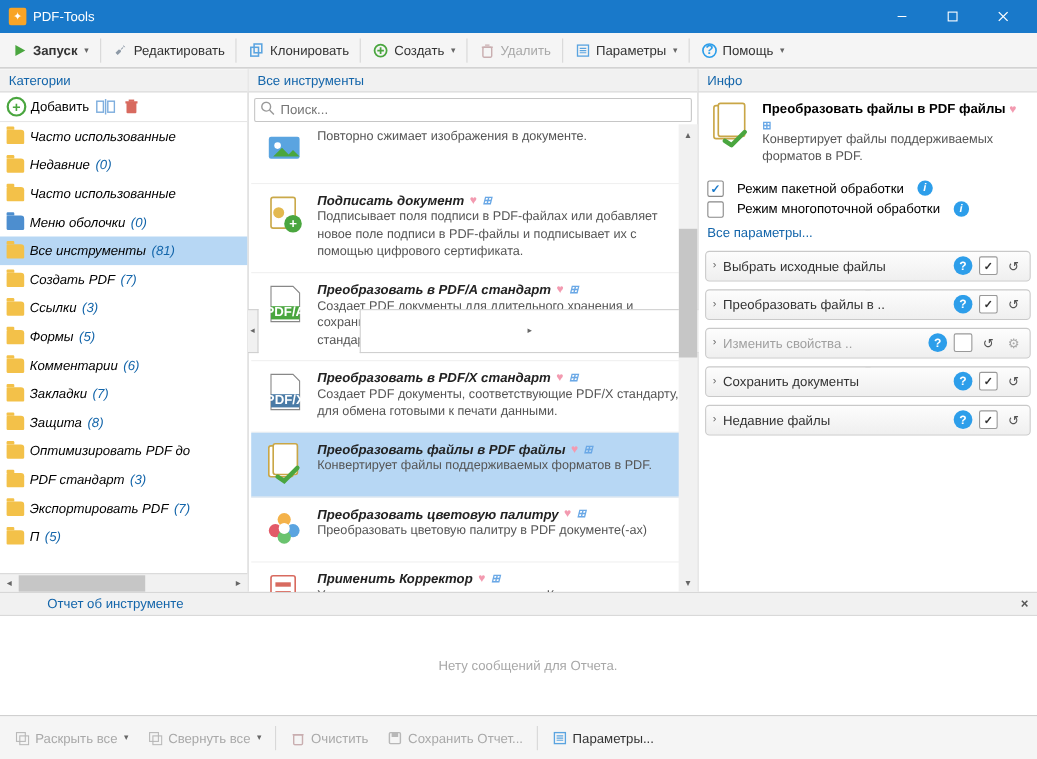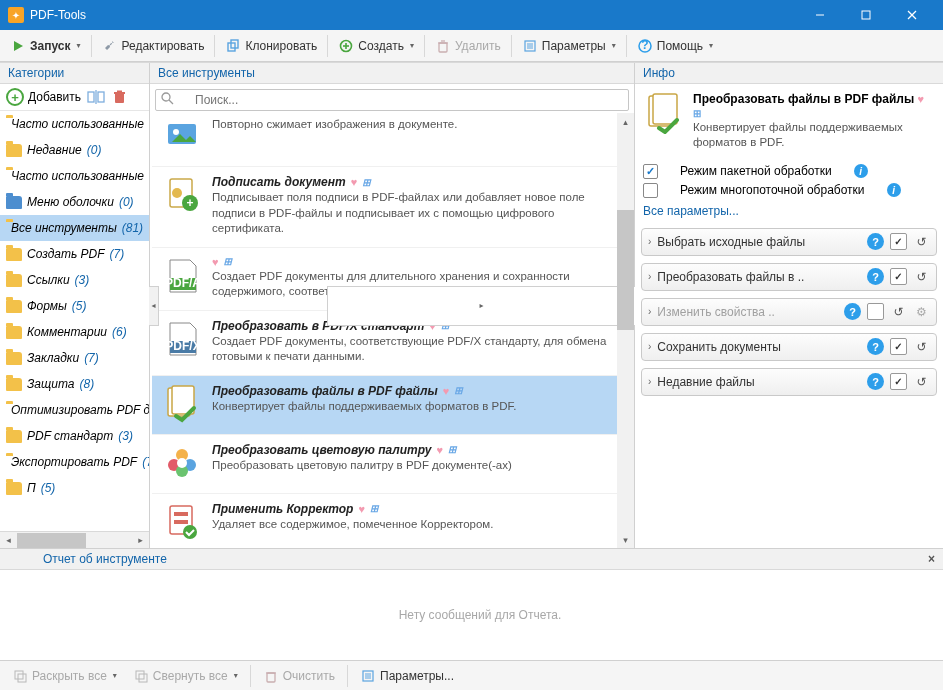--- a/index.html
+++ b/index.html
@@ -16,40 +16,40 @@
 .toolbar { background: #f5f5f5; border-bottom: 1px solid #d0d0d0; height: 32px; display: flex; align-items: center; padding: 0 4px; gap: 2px; }
 .tbtn { display: flex; align-items: center; height: 26px; padding: 0 6px; gap: 4px; border-radius: 2px; cursor: pointer; color: #333; }
 .tbtn.faded { color: #a9a9a9; }
 .tbtn .chev { font-size: 8px; color: #666; margin-left: 2px; }
 .tbtn .ico { width: 16px; height: 16px; display: flex; align-items: center; justify-content: center; }
 .sep { width: 1px; height: 22px; background: #d8d8d8; margin: 0 2px; }
 
 
 .main { flex: 1; display: flex; overflow: hidden; border-top: 1px solid #d9d9d9; }
 .panel-header { background: #f1f1f1; border-bottom: 1px solid #d9d9d9; padding: 3px 8px; color: #1365aa; font-size: 12px; }
-.left { width: 150px; border-right: 1px solid #d0d0d0; display: flex; flex-direction: column; background: #fff; }
+.left { width: 226px; border-right: 1px solid #d0d0d0; display: flex; flex-direction: column; background: #fff; }
 .left-toolbar { display: flex; align-items: center; padding: 4px 6px; gap: 6px; border-bottom: 1px solid #e6e6e6; }
 .addbtn { display: flex; align-items: center; gap: 4px; cursor: pointer; }
 .plus-circle { width: 18px; height: 18px; border: 2px solid #4aa63f; border-radius: 50%; display: flex; align-items: center; justify-content: center; color: #4aa63f; font-weight: bold; font-size: 13px; line-height: 1; }
 .rename-ico, .trash-ico { width: 18px; height: 18px; display: flex; align-items: center; justify-content: center; }
 .catlist { flex: 1; overflow-y: auto; }
 .catitem { display: flex; align-items: center; height: 26px; padding: 0 6px; gap: 5px; cursor: pointer; white-space: nowrap; overflow: hidden; font-style: italic; }
 .catitem.selected { background: #b7d7f4; }
 .catitem .fld { width: 16px; height: 13px; background: #f3c149; border-radius: 1px 3px 1px 1px; position: relative; }
 .catitem .fld.blue { background: #4d8ecf; }
 .catitem .fld::before { content:""; position:absolute; top:-3px; left:0; width:7px; height:3px; background: inherit; border-radius: 1px 1px 0 0; }
 .catitem .cnt { color: #1365aa; }
 .hscroll { height: 17px; border-top: 1px solid #d9d9d9; display:flex; align-items:center; background:#f1f1f1; }
 .hscroll .track { flex:1; height: 15px; background:#f1f1f1; position:relative; }
 .hscroll .thumb { position:absolute; left:0; top:0; width:60%; height:100%; background:#c6c6c6; }
 .hscroll .arr { width:17px; height:17px; display:flex; align-items:center; justify-content:center; color:#666; font-size:9px; }
 
 
 .center { flex: 1; display: flex; flex-direction: column; border-right: 1px solid #d0d0d0; position: relative; }
-.searchbar { margin: 5px; display: flex; align-items: center; border: 1px solid #c6c6c6; border-radius: 2px; height: 22px; padding: 0 5px; gap: 21px; color: #888; }
+.searchbar { margin: 5px; display: flex; align-items: center; border: 1px solid #c6c6c6; border-radius: 2px; height: 22px; padding: 0 5px; gap: 5px; color: #888; }
 .searchbar input { border: none; outline: none; flex: 1; font-size: 12px; color: #333; }
 .toollist { flex: 1; overflow-y: auto; padding: 0 2px; }
 .toolitem { display: flex; gap: 10px; padding: 8px 10px 10px 10px; border-bottom: 1px solid #f0f0f0; cursor: pointer; }
 .toolitem.selected { background: #b7d7f4; }
 .toolitem .ticon { width: 40px; height: 40px; flex-shrink: 0; display:flex; align-items:center; justify-content:center; }
 .toolitem .tcontent { flex: 1; }
 .toolitem .tname { font-weight: bold; color: #222; display:flex; align-items:center; gap:5px;font-style:italic; }
 .toolitem .tdesc { color: #555; font-size: 11.5px; margin-top: 1px; line-height: 1.35; }
 .badge-heart { color: #f39ab0; font-size: 11px; }
 .badge-win { color: #6aa8e6; font-size: 10px; }
@@ -61,21 +61,21 @@
 .vscroll .arr { height:17px; display:flex; align-items:center; justify-content:center; color:#666; font-size:9px; }
 
 
 .right { width: 308px; display: flex; flex-direction: column; background: #fff; }
 .infobox { padding: 8px; }
 .sel-head { display:flex; gap:8px; }
 .sel-head .ticon { width: 42px; height: 42px; flex-shrink:0; display:flex; align-items:center; justify-content:center; }
 .sel-head .tname { font-weight:bold; }
 .sel-head .tdesc { color:#555; font-size:11.5px; line-height:1.3; }
 .opts { padding: 4px 8px; }
-.optrow { display:flex; align-items:center; gap:22px; padding:2px 0; }
+.optrow { display:flex; align-items:center; gap:12px; padding:2px 0; }
 .chk { width:15px; height:15px; border:1px solid #888; border-radius:2px; display:flex; align-items:center; justify-content:center; background:#fff; }
 .chk.on::after { content:"✓"; color:#1979ca; font-size:11px; font-weight:bold; }
 .info-i { width:14px; height:14px; border-radius:50%; background:#2d9eea; color:#fff; display:flex; align-items:center; justify-content:center; font-size:10px; font-weight:bold; font-style:italic; }
 .link { color:#1365aa; text-decoration:none; cursor:pointer; padding:0 8px 6px 8px; display:inline-block; }
 .steps { padding: 4px 6px; display:flex; flex-direction:column; gap:7px; }
 .step { border:1px solid #c9c9c9; border-radius:4px; background:linear-gradient(#fdfdfd,#efefef); height:28px; display:flex; align-items:center; padding:0 6px; gap:6px; position:relative; }
 .step .chev2 { color:#666; font-size:10px; }
 .step .lbl { flex:1; white-space:nowrap; overflow:hidden; text-overflow:ellipsis; color:#333; }
 .step.faded .lbl { color:#a0a0a0; }
 .step .help { width:17px; height:17px; border-radius:50%; background:#2d9eea; color:#fff; display:flex; align-items:center; justify-content:center; font-weight:bold; font-size:11px; }
@@ -87,21 +87,21 @@
 .step-connector::before { content:"▾"; color:#bbb; font-size:10px; }
 
 
 .report { border-top: 1px solid #d0d0d0; display:flex; flex-direction:column; }
 .report .panel-header { display:flex;padding-left:43px; }
 .report .panel-header .closex { margin-left:auto; color:#555; cursor:pointer; font-weight:bold; }
 .report-body { flex:1; display:flex; align-items:center; justify-content:center; padding: 38px 0; }
 .report-body .msg { color:#a8a8a8;margin-left:17px; }
 
 
-.bottombar { border-top:1px solid #d0d0d0; background:#f5f5f5; height:30px; display:flex; align-items:center; padding:0 6px; gap:4px; }
+.bottombar { border-top:1px solid #d0d0d0; background:#f5f5f5; height:40px; display:flex; align-items:center; padding:0 6px; gap:4px; }
 
 
 .svg { display:block; }
 </style>
 </head>
 <body>
 
 <div class="titlebar">
   <div class="app-icon">✦</div>
   <div class="title">PDF-Tools</div>
@@ -358,20 +358,21 @@
         <div class="toolitem">
           <div class="ticon">
             <svg width="40" height="40">
               <path d="M8 4h20l6 6v26H8z" fill="#fff" stroke="#888"></path>
               <rect x="8" y="22" width="26" height="12" fill="#4aa63f"></rect>
               <text x="21" y="31" text-anchor="middle" fill="#fff" font-size="8" font-weight="bold">PDF/A</text>
             </svg>
           </div>
           <div class="tcontent">
             <div class="tname">
+              <span>Преобразовать в PDF/A стандарт</span> 
               <span class="badge-heart">♥</span> 
               <span class="badge-win">⊞</span>
             </div>
             <div class="tdesc">Создает PDF документы для длительного хранения и сохранности содержимого, соответствующие PDF/A стандарту.</div>
           </div>
         </div>
         <div class="toolitem">
           <div class="ticon">
             <svg width="40" height="40">
               <path d="M8 4h20l6 6v26H8z" fill="#fff" stroke="#888"></path>
@@ -562,20 +563,29 @@
   <div class="sep"></div>
   <div class="tbtn faded">
     <span class="ico">
         <svg width="14" height="14">
           <rect x="3" y="4" width="8" height="9" rx="1" fill="none" stroke="#c9aeb0" stroke-width="1.3"></rect>
           <line x1="2" y1="4" x2="12" y2="4" stroke="#c9aeb0" stroke-width="1.3"></line>
         </svg>
       </span>
     <span>Очистить</span>
   </div>
+  <div class="tbtn faded">
+    <span class="ico">
+        <svg width="14" height="14">
+          <rect x="2" y="2" width="10" height="10" rx="1" fill="none" stroke="#b8b8b8" stroke-width="1.3"></rect>
+          <rect x="4" y="2" width="6" height="4" fill="#b8b8b8"></rect>
+        </svg>
+      </span>
+    <span>Сохранить Отчет...</span>
+  </div>
   <div class="sep"></div>
   <div class="tbtn">
     <span class="ico">
         <svg width="14" height="14">
           <rect x="2" y="2" width="10" height="10" fill="none" stroke="#5aa4e0" stroke-width="1.2"></rect>
           <line x1="4" y1="5" x2="10" y2="5" stroke="#5aa4e0"></line>
           <line x1="4" y1="7" x2="10" y2="7" stroke="#5aa4e0"></line>
           <line x1="4" y1="9" x2="10" y2="9" stroke="#5aa4e0"></line>
         </svg>
       </span>

